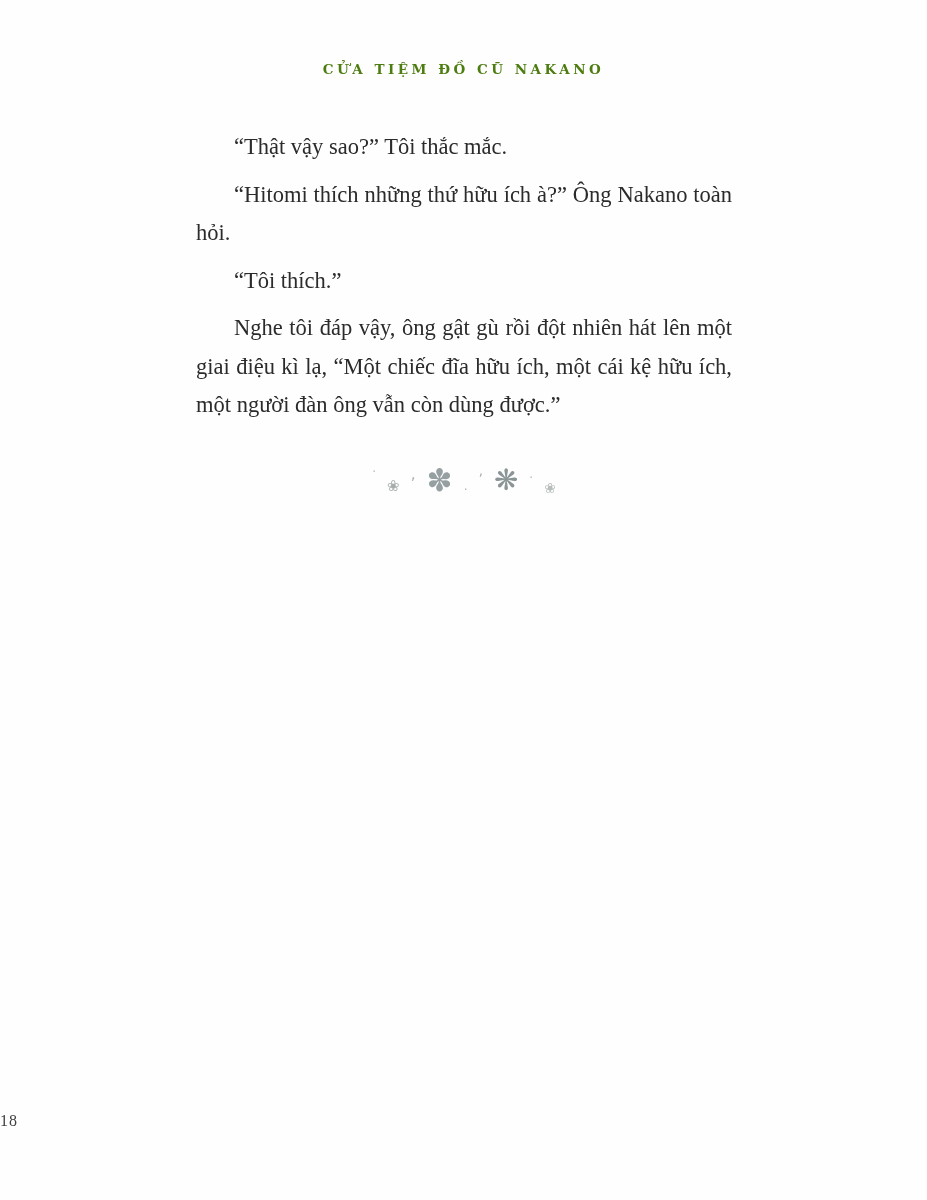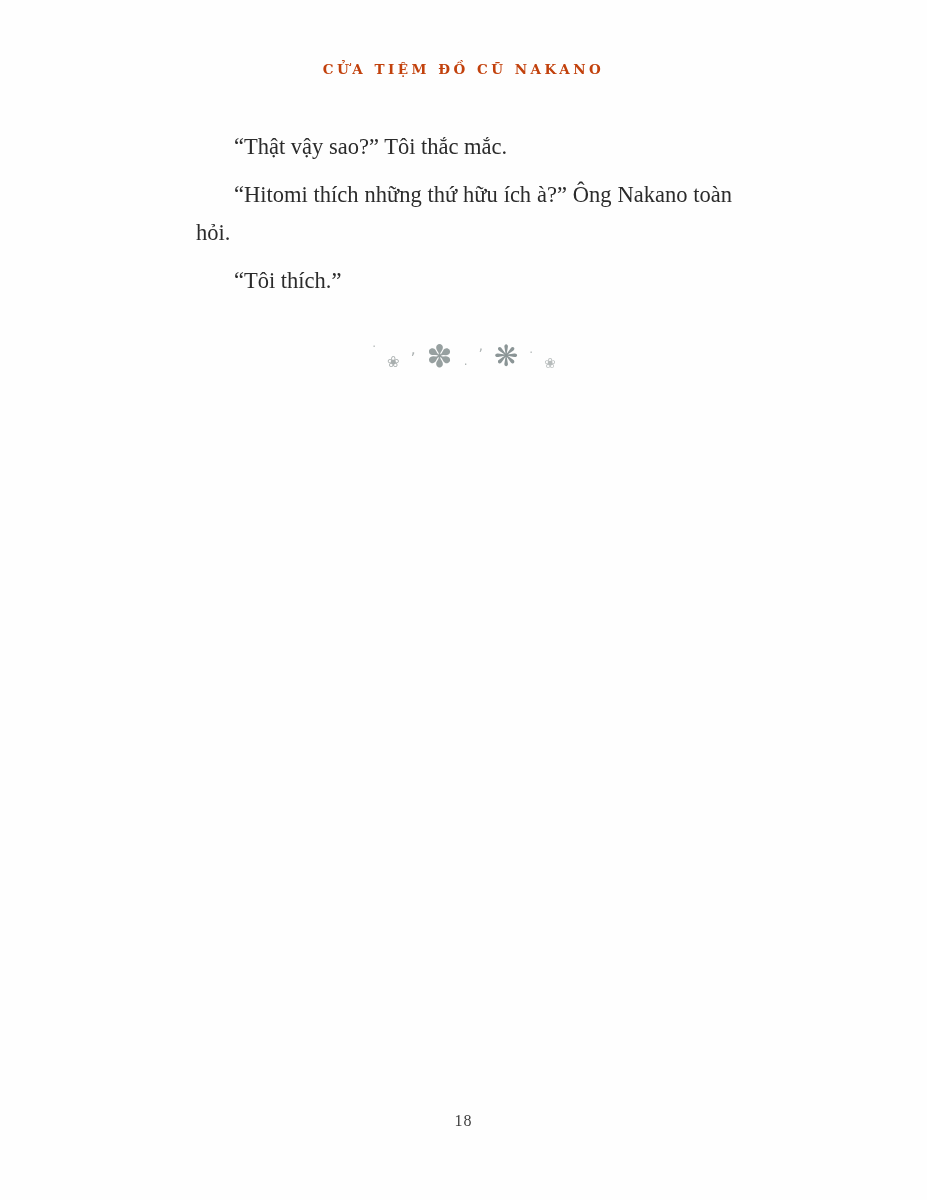--- a/index.html
+++ b/index.html
@@ -22,21 +22,21 @@
     top: 60px;
     left: 0;
     right: 0;
     text-align: center;
   }
   .header-title {
     font-family: "DejaVu Serif", serif;
     font-weight: bold;
     font-size: 13.5px;
     letter-spacing: 3.5px;
-    color: #c2410c;
+    color: #4d7c0f;
   }
   .content {
     position: absolute;
     top: 128px;
     left: 196px;
     width: 536px;
     font-size: 22.5px;
     line-height: 38.5px;
     text-align: justify;
     text-justify: inter-word;
@@ -67,39 +67,39 @@
   .o5 { font-size: 12px; transform: translateY(9px); opacity: .8; }
   .o6 { font-size: 14px; transform: translateY(-11px); opacity: .8; }
   .o7 { font-size: 29px; color: #8b9596; }
   .o8 { font-size: 12px; transform: translateY(-3px); opacity: .75; }
   .o9 { font-size: 14px; transform: translateY(7px); opacity: .7; }
   .page-number {
     position: absolute;
     top: 1112px;
     left: 0;
     right: 0;
-    text-align: center;
     font-size: 16px;
     letter-spacing: 1px;
     color: #3f3f3f;
   }
 </style>
 </head>
 <body>
 
 <div class="page">
 
   <div class="header">
     <span class="header-title">CỬA TIỆM ĐỒ CŨ NAKANO</span>
   </div>
 
   <div class="content">
     <p class="indent">“Thật vậy sao?” Tôi thắc mắc.</p>
     <p class="indent">“Hitomi thích những thứ hữu ích à?” Ông Nakano toàn hỏi.</p>
     <p class="indent">“Tôi thích.”</p>
+    <p class="indent">Nghe tôi đáp vậy, ông gật gù rồi đột nhiên hát lên một giai điệu kì lạ, “Một chiếc đĩa hữu ích, một cái kệ hữu ích, một người đàn ông vẫn còn dùng được.”</p>
 
     <div class="ornament">
       <span class="o1">·</span>
       <span class="o2">❀</span>
       <span class="o3">‚</span>
       <span class="o4">✽</span>
       <span class="o5">·</span>
       <span class="o6">‚</span>
       <span class="o7">❋</span>
       <span class="o8">·</span>

